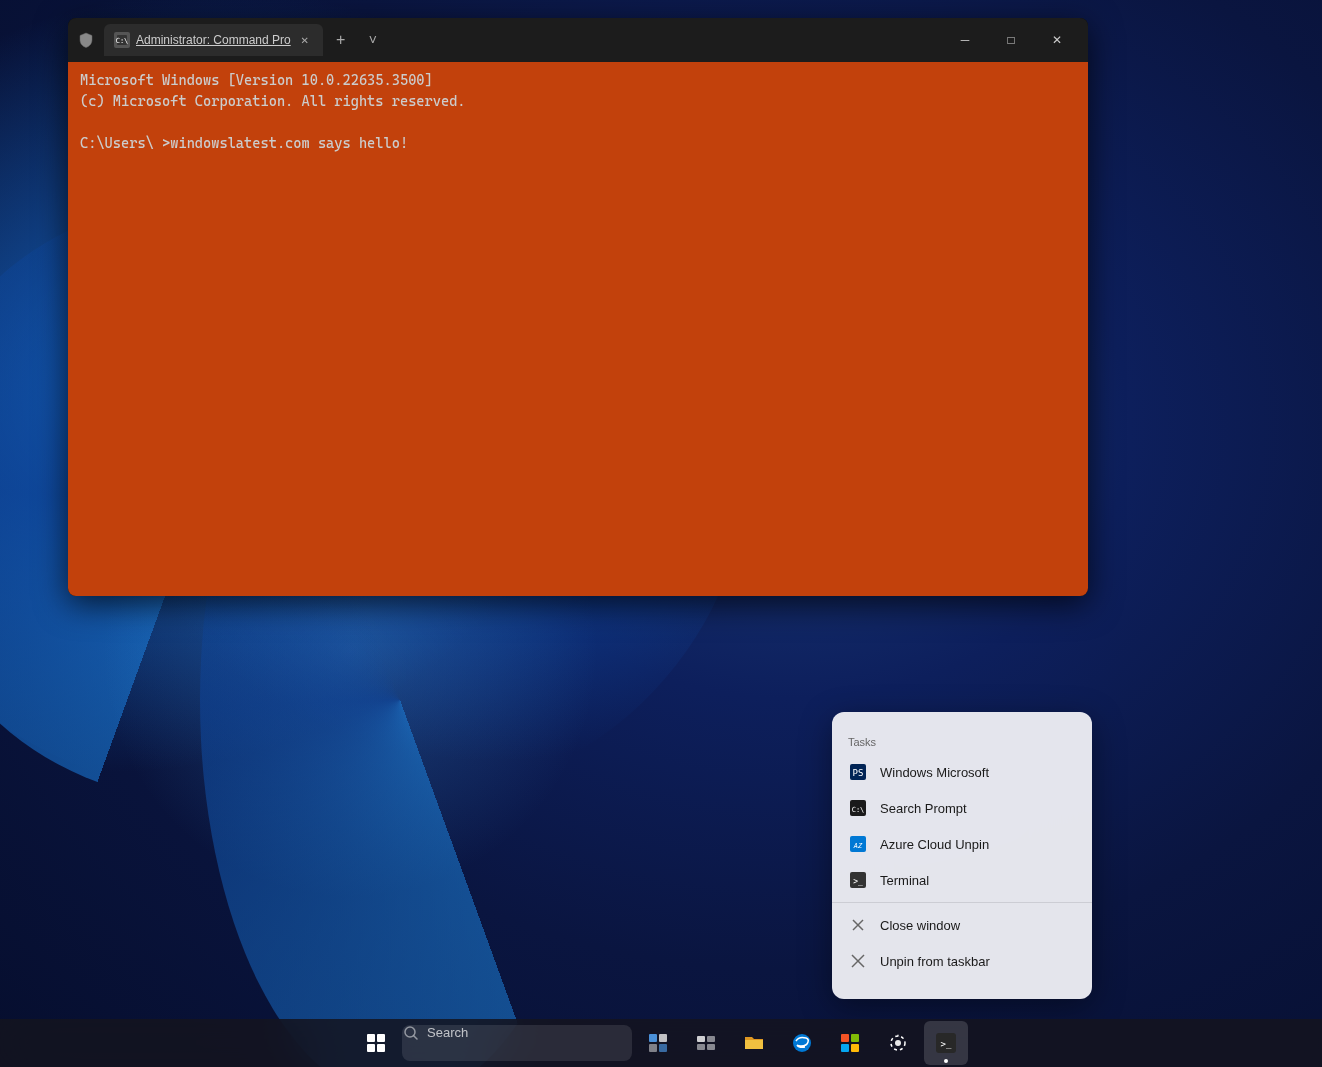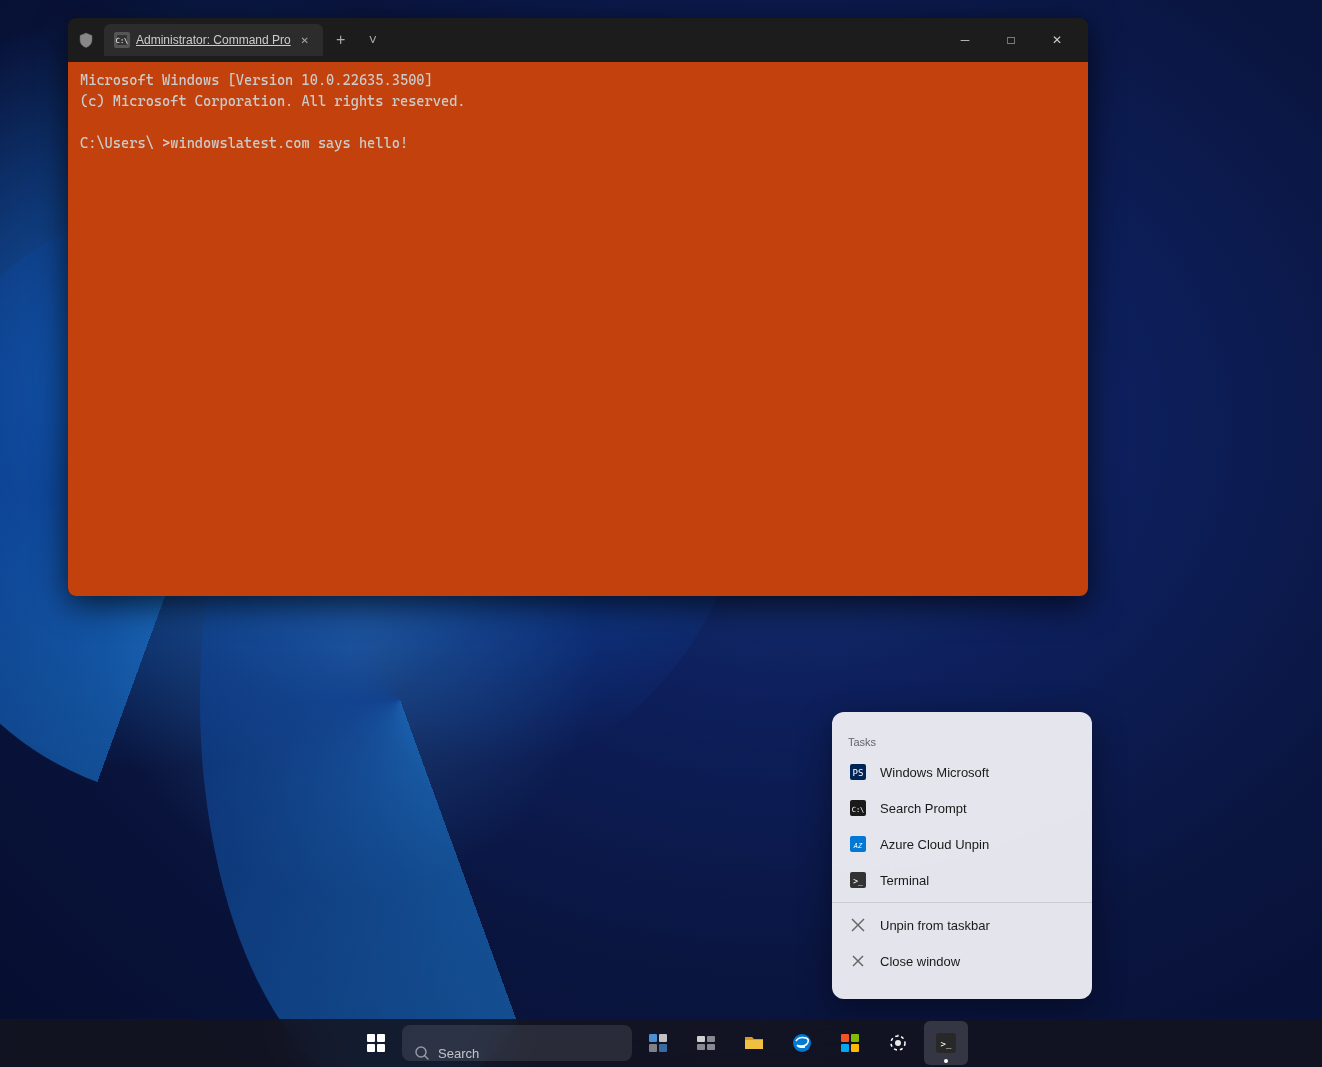--- a/index.html
+++ b/index.html
@@ -228,25 +228,25 @@
       left: 50%;
       transform: translateX(-50%);
       width: 4px;
       height: 4px;
       border-radius: 50%;
       background: #fff;
     }
 
     .taskbar-search {
       display: flex;
-      align-items: flex-end;
+      align-items: flex-start;
       gap: 8px;
       background: rgba(255,255,255,0.1);
       border-radius: 8px;
-      padding: 0 12px;
+      padding: 0 1px;
       height: 36px;
       width: 230px;
       cursor: pointer;
     }
 
     .search-icon-svg {
       width: 16px;
       height: 16px;
       opacity: 0.7;
     }
@@ -427,35 +427,35 @@
         </svg>
       </div>
       <span>Terminal</span>
     </div>
 
     <div class="context-menu-divider"></div>
 
     <div class="context-menu-item">
       <div class="context-menu-item-icon">
         <svg width="18" height="18" viewBox="0 0 18 18">
-          <line x1="3" y1="3" x2="15" y2="15" stroke="#666" stroke-width="1.5"></line>
-          <line x1="15" y1="3" x2="3" y2="15" stroke="#666" stroke-width="1.5"></line>
-        </svg>
-      </div>
-      <span>Unpin from taskbar</span>
+          <line x1="4" y1="4" x2="14" y2="14" stroke="#666" stroke-width="1.5"></line>
+          <line x1="14" y1="4" x2="4" y2="14" stroke="#666" stroke-width="1.5"></line>
+        </svg>
+      </div>
+      <span>Close window</span>
     </div>
 
     <div class="context-menu-item">
       <div class="context-menu-item-icon">
         <svg width="18" height="18" viewBox="0 0 18 18">
-          <line x1="4" y1="4" x2="14" y2="14" stroke="#666" stroke-width="1.5"></line>
-          <line x1="14" y1="4" x2="4" y2="14" stroke="#666" stroke-width="1.5"></line>
-        </svg>
-      </div>
-      <span>Close window</span>
+          <line x1="3" y1="3" x2="15" y2="15" stroke="#666" stroke-width="1.5"></line>
+          <line x1="15" y1="3" x2="3" y2="15" stroke="#666" stroke-width="1.5"></line>
+        </svg>
+      </div>
+      <span>Unpin from taskbar</span>
     </div>
   </div>
 
   <div class="taskbar">
     <div class="taskbar-center">
 
       <div class="taskbar-btn">
         <div class="start-icon">
           <div class="start-icon-square"></div>
           <div class="start-icon-square"></div>

